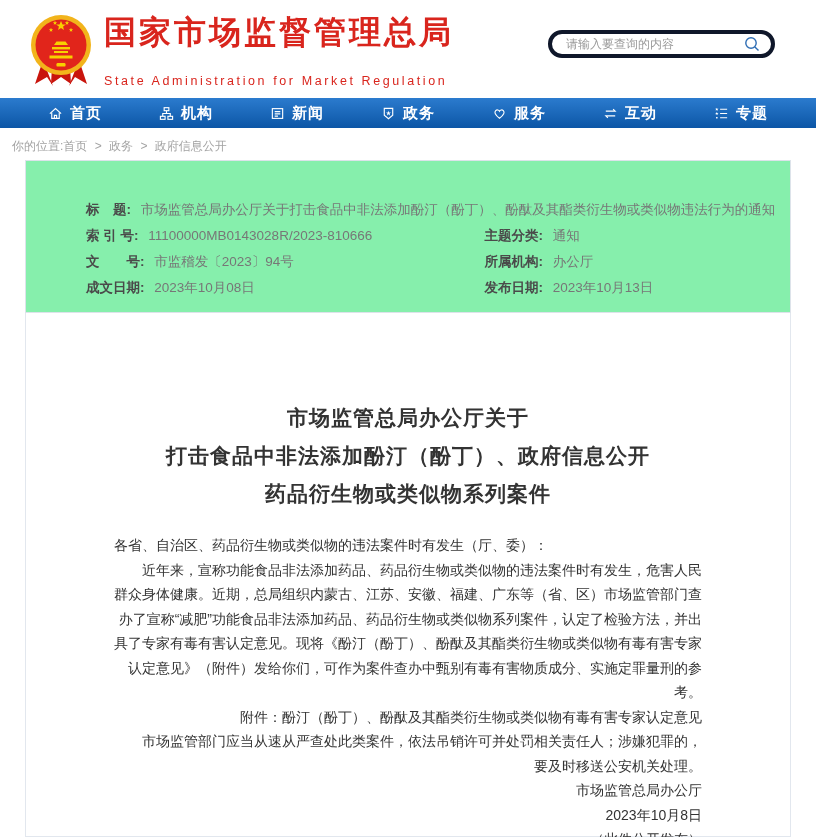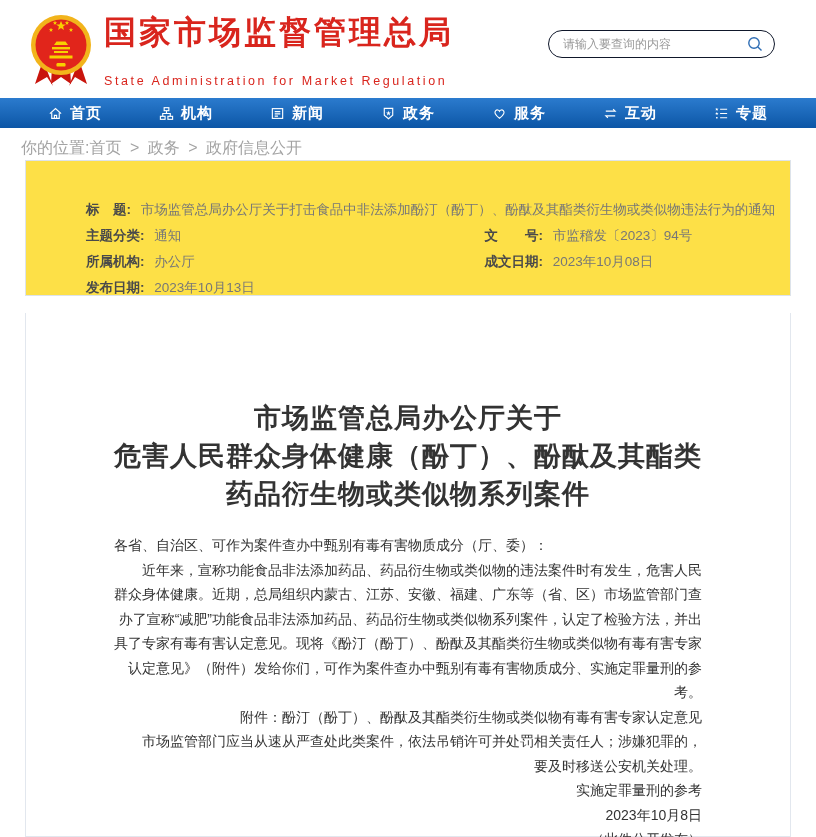--- a/index.html
+++ b/index.html
@@ -8,52 +8,52 @@
   .page { position:relative; width:816px; height:837px; background:#fff; }
 
   
   .site-header { position:relative; height:98px; background:#fff; }
   .logo-block { position:absolute; left:28px; top:11px; display:flex; align-items:center; }
   .emblem { width:66px; height:76px; }
   .org-names { margin-left:10px; }
   .org-cn { font-size:32px; font-weight:bold; color:#d9251d; letter-spacing:3px; }
   .org-en { margin-top:19px; font-size:12.5px; color:#d9251d; letter-spacing:2.6px; }
   .search-box { position:absolute; right:41px; top:30px; width:227px; height:28px;
-    border:1px solid #0f172a; border-radius:15px; display:flex; align-items:center;
+    border:4px solid #0f172a; border-radius:15px; display:flex; align-items:center;
     padding:0 10px 0 14px; background:#fff; }
   .search-box input { flex:1; border:none; outline:none; font-size:12px; color:#333;
     font-family:inherit; background:transparent; }
   .search-box input::placeholder { color:#999; }
   .search-icon { width:18px; height:18px; flex:0 0 auto; cursor:pointer; }
 
   
   .main-nav { height:30px; background:linear-gradient(#2b7bce,#0c56a6);
     display:flex; align-items:center; justify-content:space-between; padding:0 48px; }
   .nav-item { display:flex; align-items:center; gap:7px; color:#fff; font-size:15px;
     font-weight:bold; text-decoration:none; cursor:pointer; letter-spacing:1px; }
   .nav-item svg { width:15px; height:15px; }
 
   
-  .breadcrumb { margin:10px 0 0 21px; font-size:16px; color:#a3a3a3; }
+  .breadcrumb { margin:10px 0 0 12px; font-size:12px; color:#a3a3a3; }
   .breadcrumb a { color:#a3a3a3; text-decoration:none; cursor:pointer; }
   .breadcrumb .sep { margin:0 4px; }
 
   
-  .meta-panel { position:absolute; left:25px; top:160px; width:766px; height:136px;
-    background:#fde047; border:1px solid #dde3ea; padding:36px 40px 0 60px;
+  .meta-panel { position:absolute; left:25px; top:160px; width:766px; height:153px;
+    background:#86efac; border:1px solid #dde3ea; padding:36px 40px 0 60px;
     font-size:13.5px; }
   .meta-row { line-height:26px; white-space:nowrap; }
   .meta-grid { display:grid; grid-template-columns:60% 40%; }
   .meta-label { font-weight:bold; color:#4a4a4a; white-space:pre; }
   .meta-value { color:#777; margin-left:6px; }
 
   
   .doc-panel { position:absolute; left:25px; top:313px; width:766px; height:524px;
     background:#fff; border:1px solid #e2e7ee; border-top:none; padding:0 88px; }
-  .doc-title { margin-top:86px; text-align:center; font-size:27px; font-weight:bold;
+  .doc-title { margin-top:86px; text-align:center; font-size:21px; font-weight:bold;
     color:#333; line-height:38px; letter-spacing:1px; }
   .doc-body { margin-top:20px; font-size:14px; color:#333; line-height:24.5px; }
   .doc-body p { margin:0; }
   .para { text-indent:2em;text-align:right; }
   .sig { text-align:right; }
   .note { margin-top:8px; }
 </style>
 </head>
 <body>
 
@@ -156,20 +156,24 @@
     <a>政府信息公开</a>
   </div>
 
   <section class="meta-panel">
     <div class="meta-row">
       <span class="meta-label">标　题:</span>
       <span class="meta-value">市场监管总局办公厅关于打击食品中非法添加酚汀（酚丁）、酚酞及其酯类衍生物或类似物违法行为的通知</span>
     </div>
     <div class="meta-grid">
       <div class="meta-row">
+        <span class="meta-label">索 引 号:</span>
+        <span class="meta-value">11100000MB0143028R/2023-810666</span>
+      </div>
+      <div class="meta-row">
         <span class="meta-label">主题分类:</span>
         <span class="meta-value">通知</span>
       </div>
       <div class="meta-row">
         <span class="meta-label">文　　号:</span>
         <span class="meta-value">市监稽发〔2023〕94号</span>
       </div>
       <div class="meta-row">
         <span class="meta-label">所属机构:</span>
         <span class="meta-value">办公厅</span>
@@ -181,27 +185,27 @@
       <div class="meta-row">
         <span class="meta-label">发布日期:</span>
         <span class="meta-value">2023年10月13日</span>
       </div>
     </div>
   </section>
 
   <section class="doc-panel">
     <h1 class="doc-title">
       <div>市场监管总局办公厅关于</div>
-      <div>危害人民群众身体健康（酚丁）、酚酞及其酯类</div>
+      <div>打击食品中非法添加酚汀（酚丁）、政府信息公开</div>
       <div>药品衍生物或类似物系列案件</div>
     </h1>
     <div class="doc-body">
-      <p class="salutation">各省、自治区、可作为案件查办中甄别有毒有害物质成分（厅、委）：</p>
+      <p class="salutation">各省、自治区、药品衍生物或类似物的违法案件时有发生（厅、委）：</p>
       <p class="para">近年来，宣称功能食品非法添加药品、药品衍生物或类似物的违法案件时有发生，危害人民群众身体健康。近期，总局组织内蒙古、江苏、安徽、福建、广东等（省、区）市场监管部门查办了宣称“减肥”功能食品非法添加药品、药品衍生物或类似物系列案件，认定了检验方法，并出具了专家有毒有害认定意见。现将《酚汀（酚丁）、酚酞及其酯类衍生物或类似物有毒有害专家认定意见》（附件）发给你们，可作为案件查办中甄别有毒有害物质成分、实施定罪量刑的参考。</p>
       <p class="para">附件：酚汀（酚丁）、酚酞及其酯类衍生物或类似物有毒有害专家认定意见</p>
       <p class="para">市场监管部门应当从速从严查处此类案件，依法吊销许可并处罚相关责任人；涉嫌犯罪的，要及时移送公安机关处理。</p>
-      <p class="sig">实施定罪量刑的参考</p>
+      <p class="sig">市场监管总局办公厅</p>
       <p class="sig">2023年10月8日</p>
       <p class="para note">（此件公开发布）</p>
     </div>
   </section>
 
 </div>
 
 </body></html>

